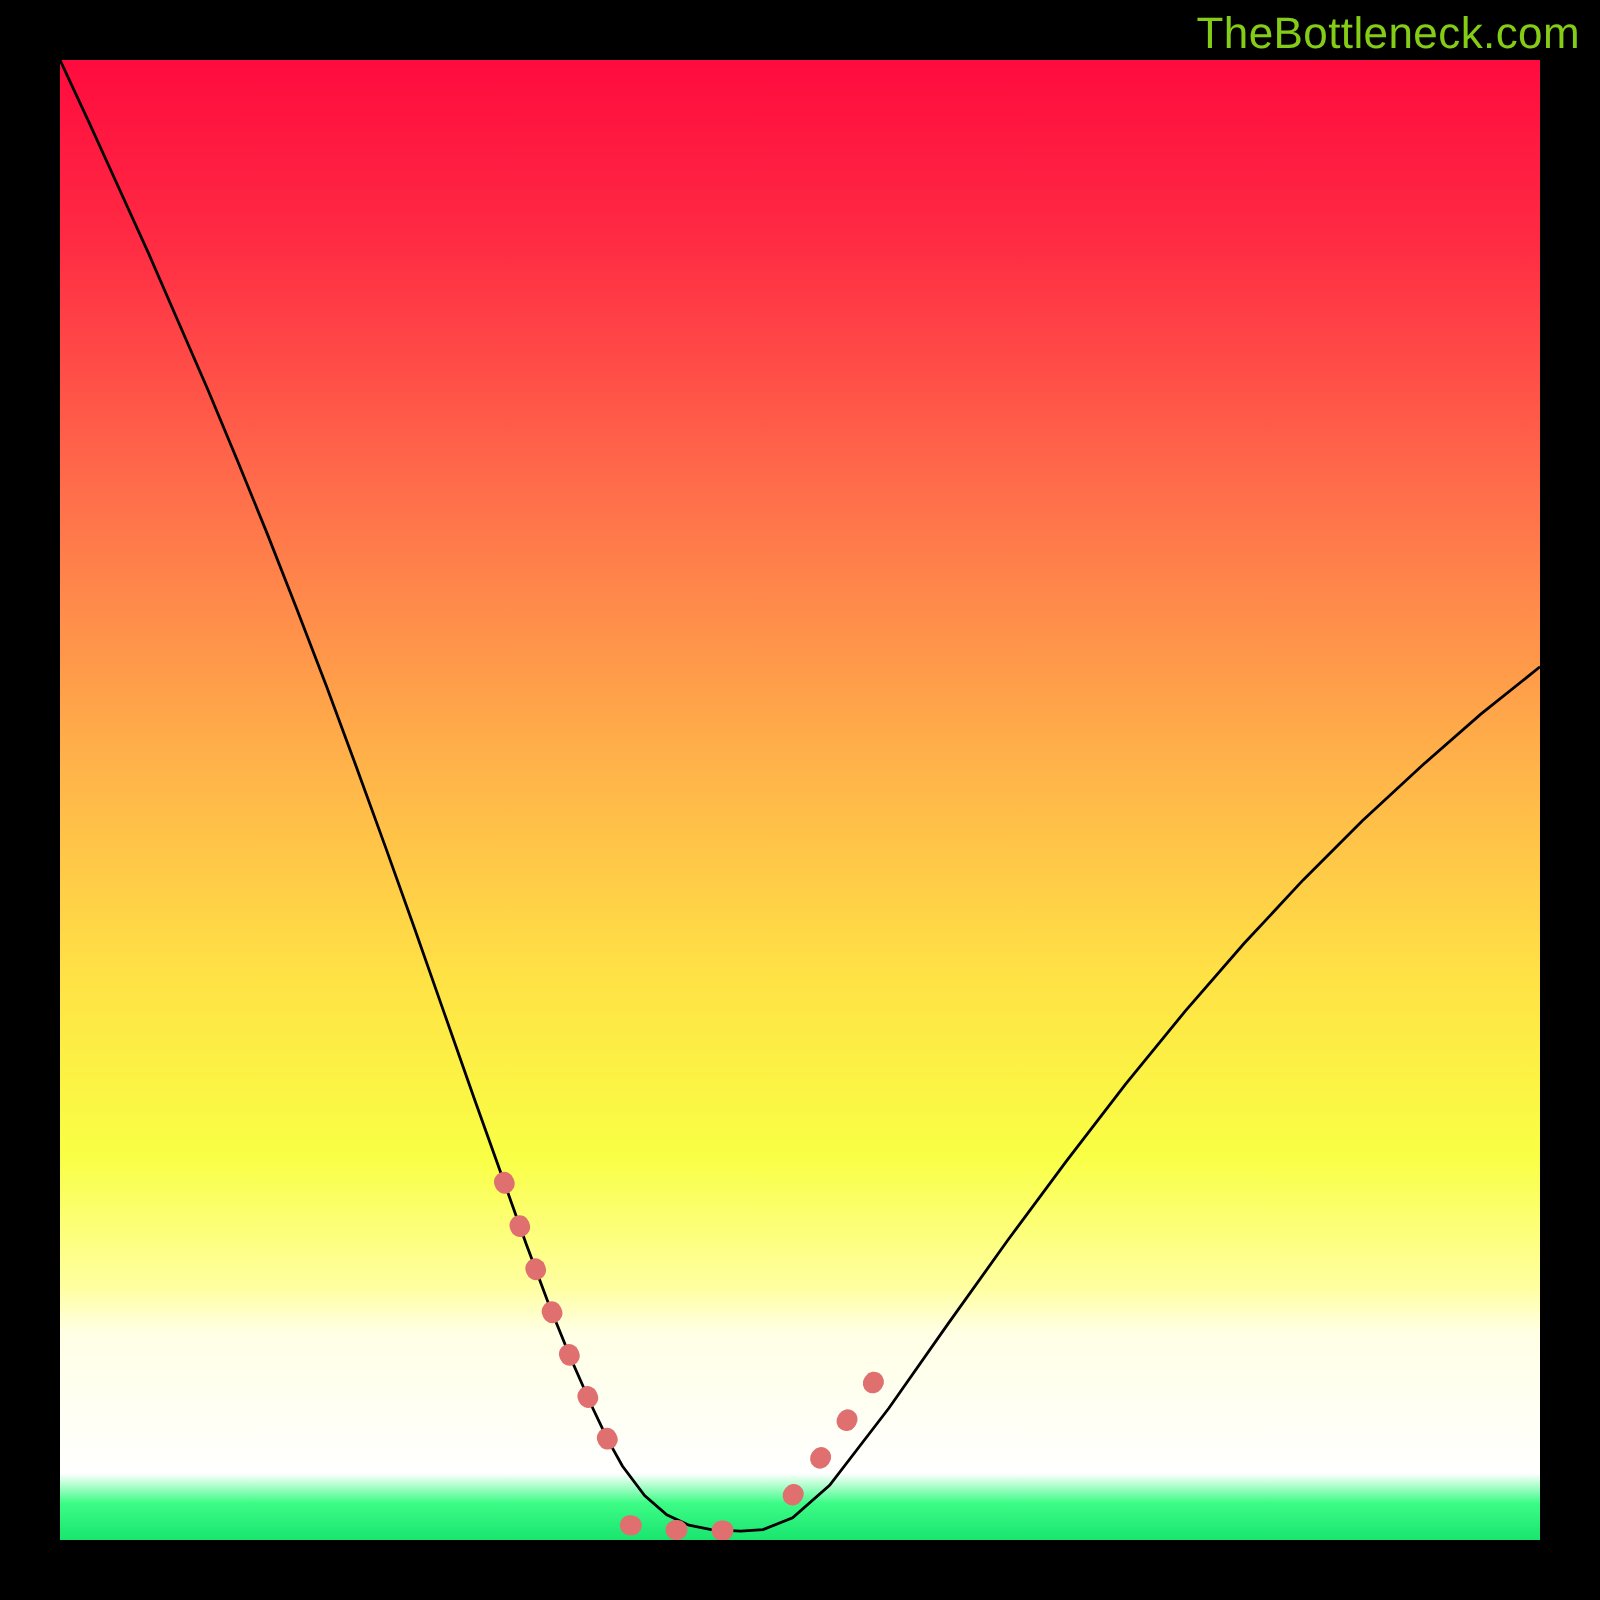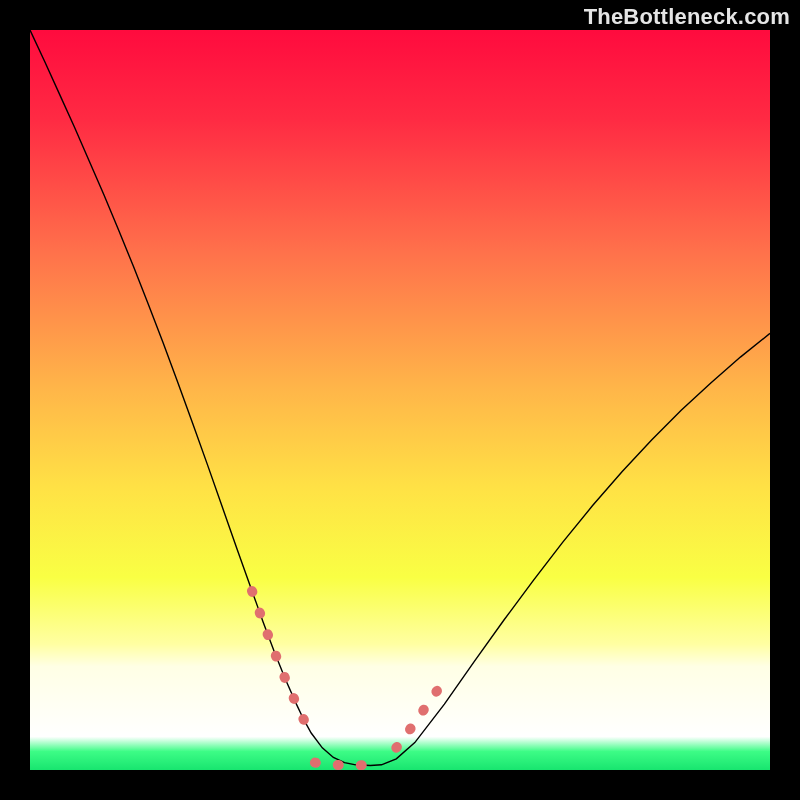--- a/index.html
+++ b/index.html
@@ -20,23 +20,23 @@
     position: absolute;
     left: 30px;
     top: 30px;
     width: 740px;
     height: 740px;
   }
   .watermark {
     position: absolute;
     top: 4px;
     right: 10px;
-    color: #e5e5e5;
+    color: #84cc16;
     font-size: 22px;
-    font-weight: 700;
+    font-weight: 400;
     letter-spacing: 0.2px;
     user-select: none;
   }
   svg { display: block; }
 </style>
 </head>
 <body>
 
 <div class="frame">
   <div class="watermark">TheBottleneck.com</div>

